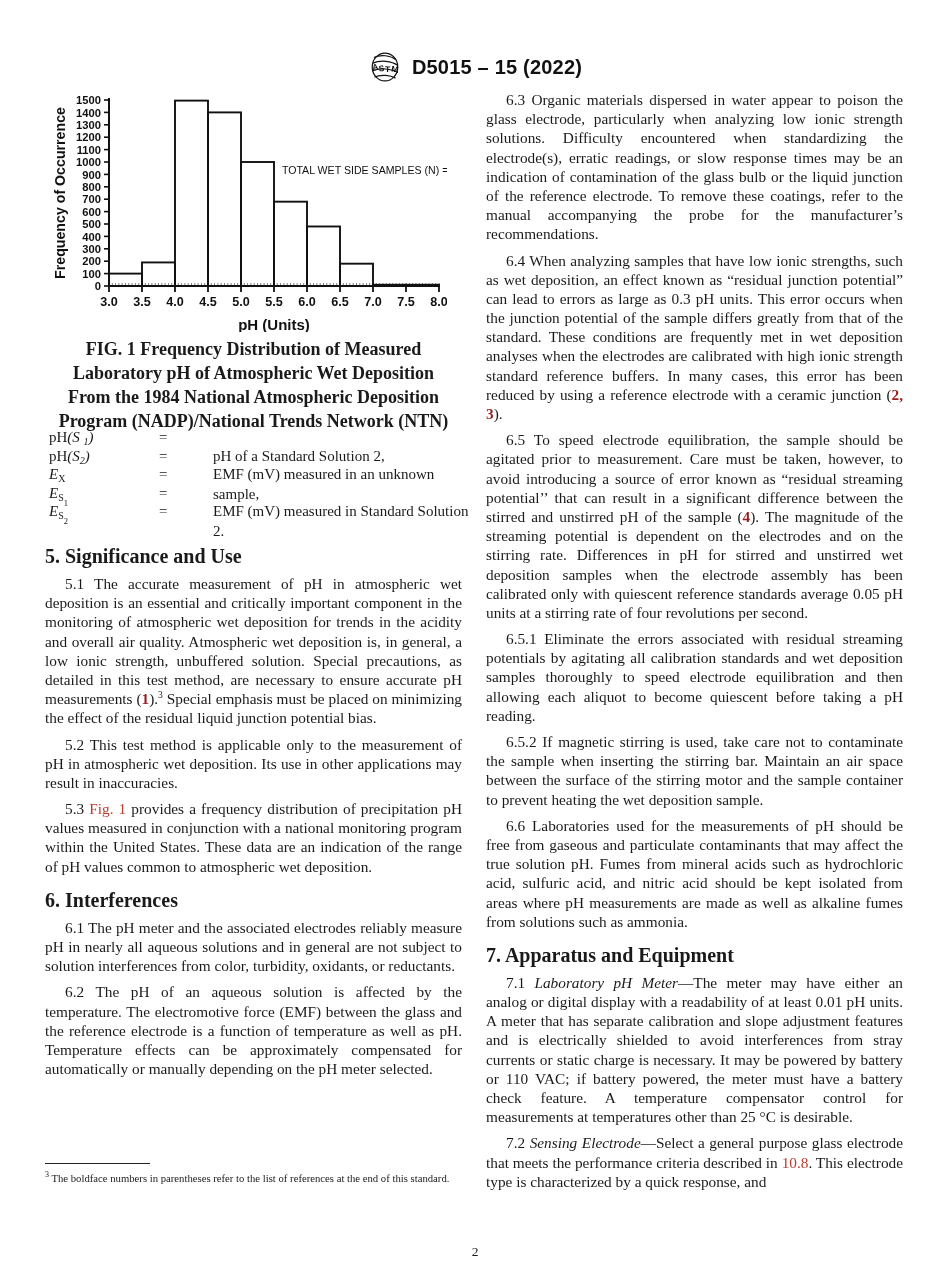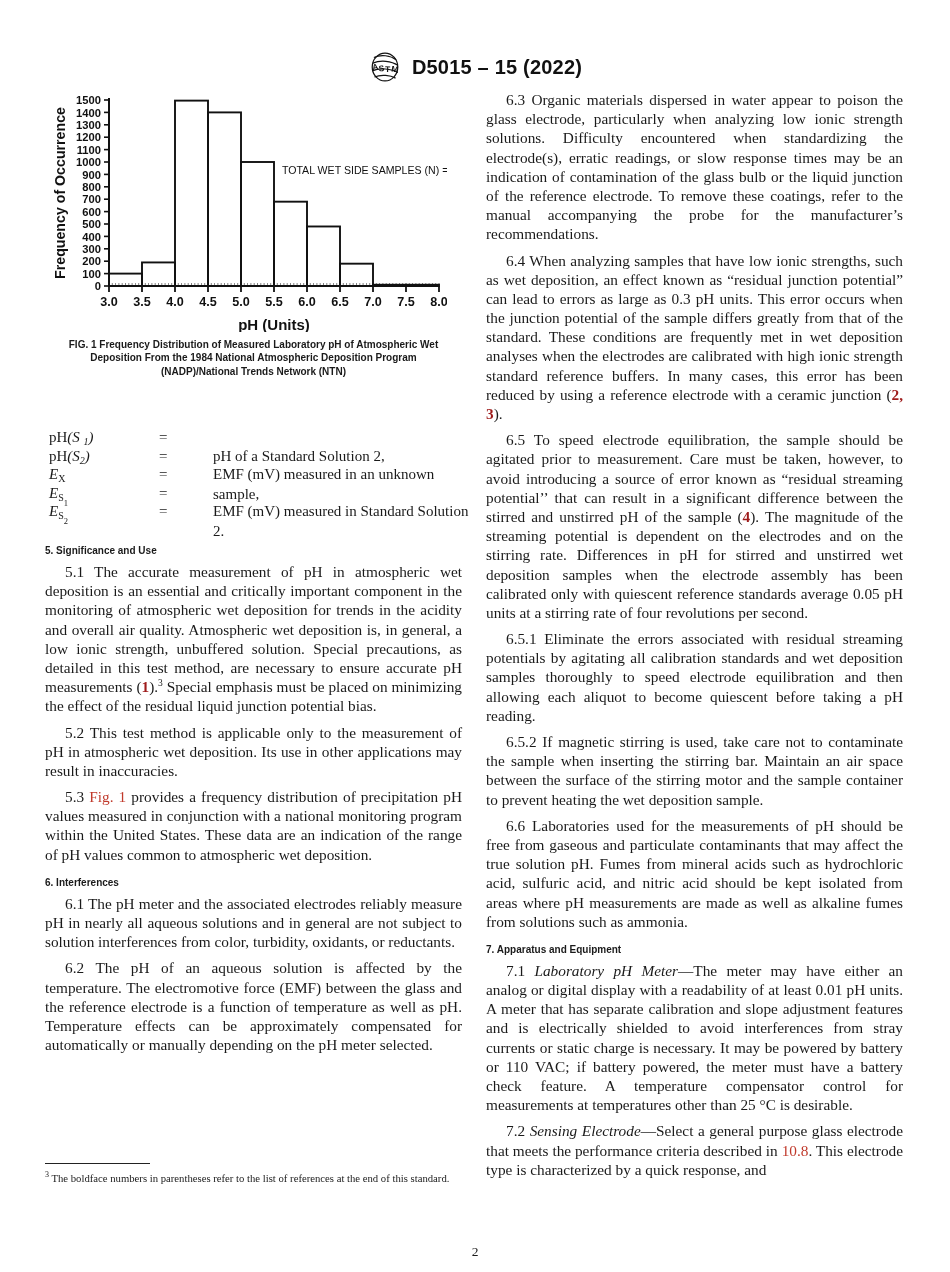--- a/index.html
+++ b/index.html
@@ -27,35 +27,35 @@
   .col-right{left:486px;}
 
   p.para{
     margin:0 0 7px 0;
     font-size:15.3px;line-height:1.255;
     text-align:justify;text-justify:inter-word;
     hyphens:manual;
   }
   p.para.indent{text-indent:20px;}
   h3.sec{
-    font-family:Liberation Sans, sans-serif;
-    font-weight:bold;font-size:10px;margin:13px 0 6px 0;
+    font-family:Liberation Serif, serif;
+    font-weight:bold;font-size:20px;margin:13px 0 6px 0;
   }
   h3.sec.first{margin-top:0;}
   .ital{font-style:italic;}
   .ref{color:#9e1b1b;font-weight:bold;}
   .xref{color:#c0392b;}
   sup.fn{font-size:9.5px;vertical-align:super;}
 
   
   .figure{position:absolute;left:45px;top:90px;width:417px;}
   .chart-wrap{position:relative;width:400px;height:242px;margin-left:2px;}
   .fig-caption{
-    font-family:Liberation Sans, sans-serif;
-    font-weight:bold;font-size:10px;line-height:1.33;
+    font-family:Liberation Serif, serif;
+    font-weight:bold;font-size:18px;line-height:1.33;
     text-align:center;margin-top:6px;padding:0 8px;
   }
 
   
   .symbols{position:absolute;left:49px;top:428px;width:420px;}
   .symrow{display:flex;font-size:15px;line-height:1.3;height:18.5px;align-items:baseline;gap:32px;}
   .symrow .lhs{width:78px;flex:none;}
   .symrow .eq{width:22px;flex:none;}
   .symrow .rhs{flex:1;}
   .symrow .it{font-style:italic;}

